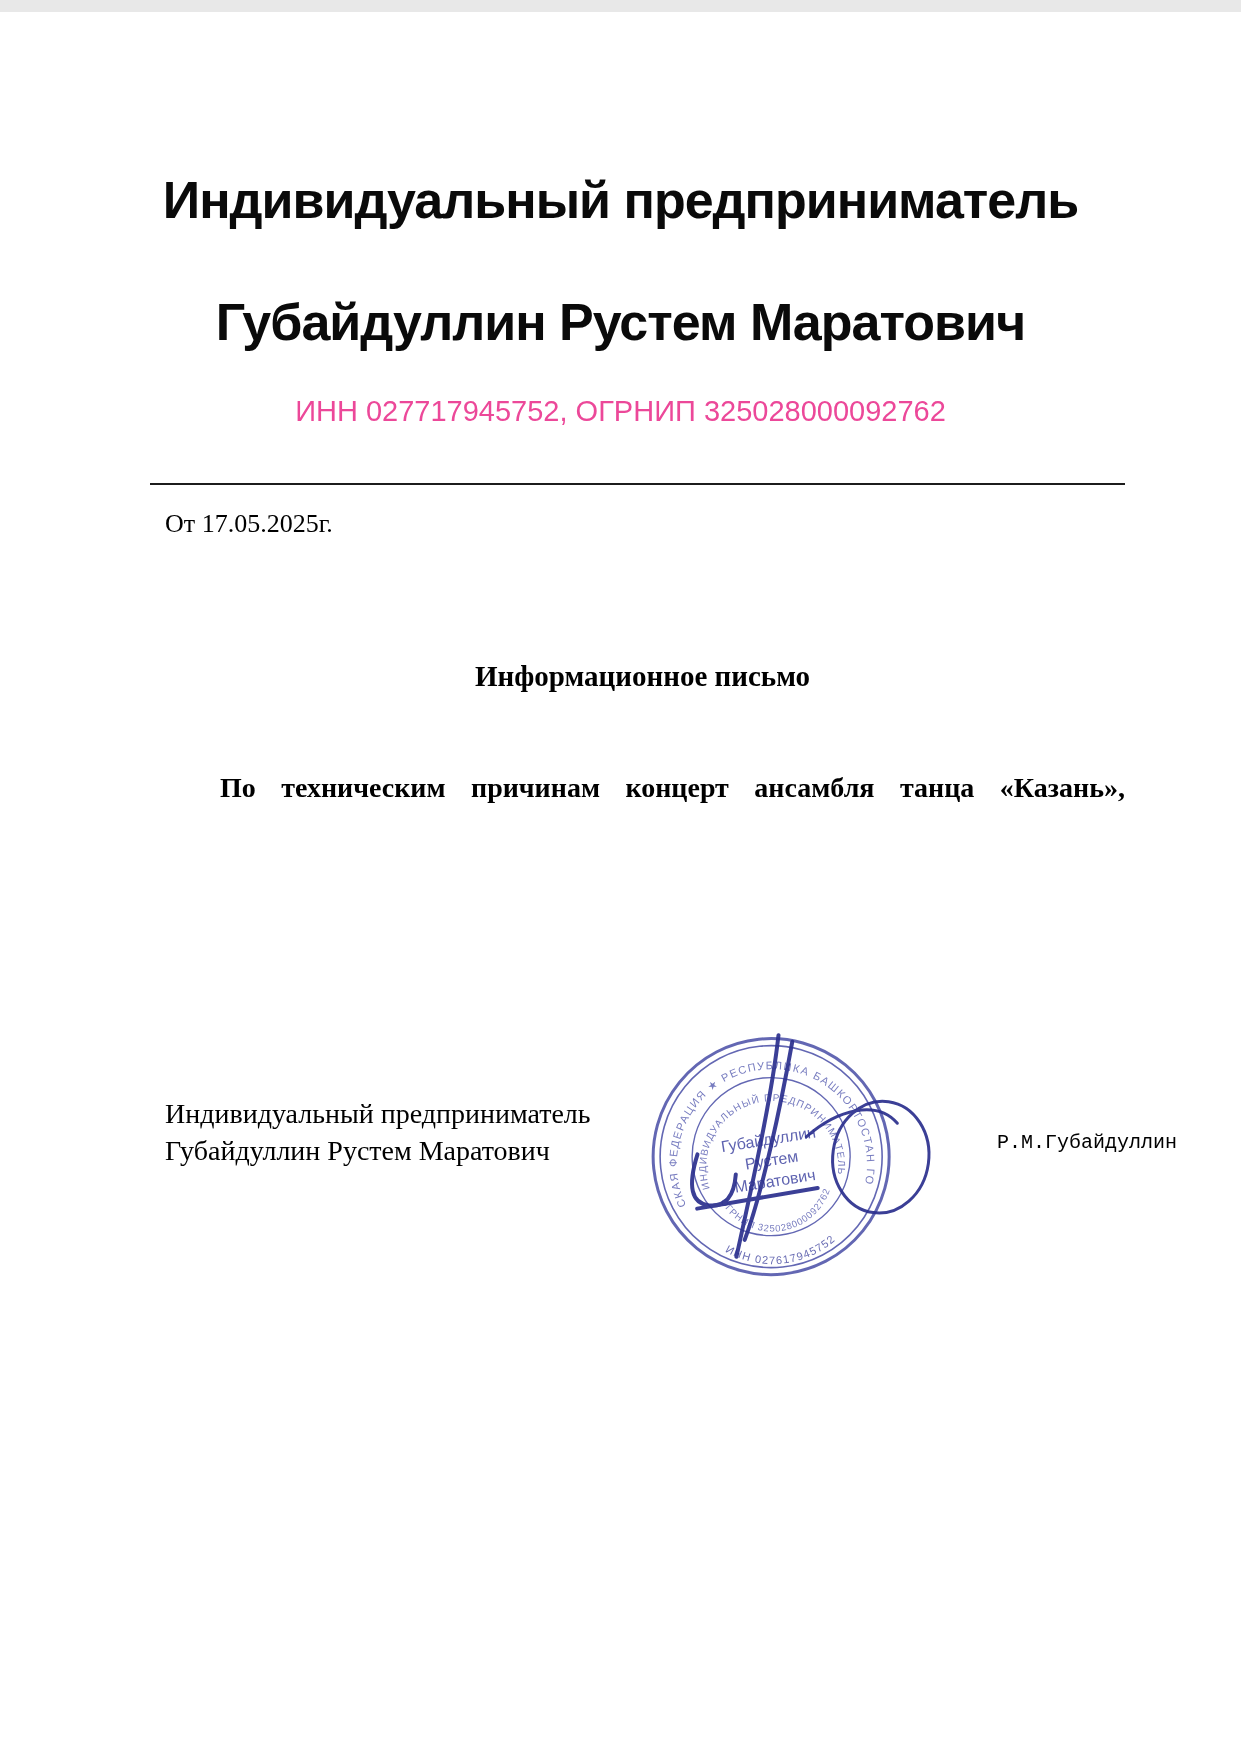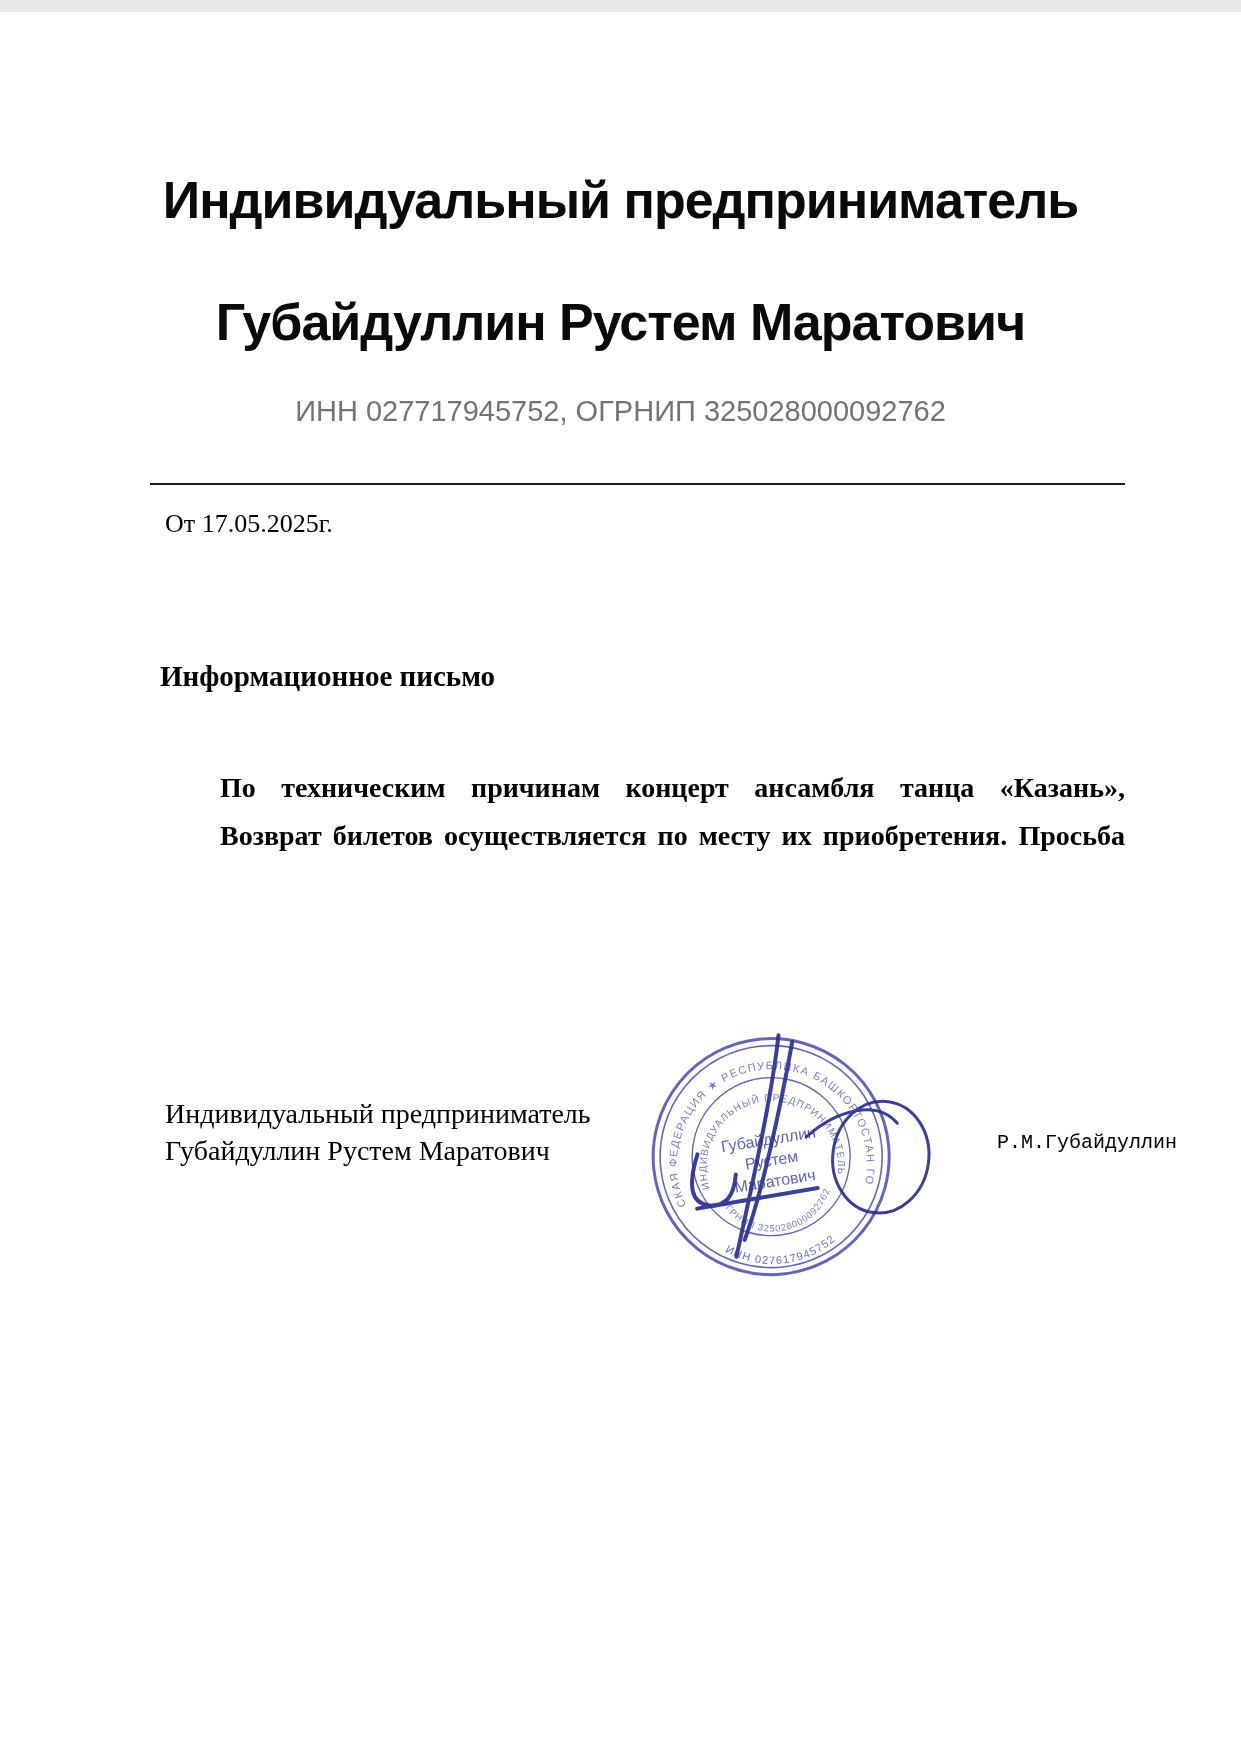--- a/index.html
+++ b/index.html
@@ -23,41 +23,41 @@
     letter-spacing: -1px;
     color: #0a0a0a;
     white-space: nowrap;
   }
   .header-reg {
     left: 0; right: 0;
     top: 383px;
     text-align: center;
     font-family: "Liberation Sans", sans-serif;
     font-size: 29px;
-    color: #737373;
+    color: #ec4899;
     white-space: nowrap;
   }
   .divider {
     left: 150px;
     top: 471px;
     width: 975px;
     border-top: 2px solid #1c1c1c;
     height: 0;
   }
   .date-line {
     left: 165px;
     top: 497px;
     font-family: "Liberation Serif", serif;
     font-size: 26px;
   }
   .letter-title {
     left: 160px;
     width: 965px;
     top: 648px;
-    text-align: left;
+    text-align: center;
     font-family: "Liberation Serif", serif;
     font-weight: 700;
     font-size: 29px;
   }
   .letter-body {
     left: 160px;
     width: 965px;
     top: 752px;
     font-family: "Liberation Serif", serif;
     font-size: 28px;
@@ -103,21 +103,20 @@
   <div class="abs header-reg">ИНН 027717945752, ОГРНИП 325028000092762</div>
 
   <div class="abs divider"></div>
 
   <div class="abs date-line">От 17.05.2025г.</div>
 
   <div class="abs letter-title">Информационное письмо</div>
 
   <div class="abs letter-body">
     <div class="body-line stretch indent">По техническим причинам концерт ансамбля танца «Казань»,</div>
-    <div class="body-line stretch indent">Возврат билетов осуществляется по месту их приобретения. Просьба</div>
   </div>
 
   <div class="abs sig-left">
     <div>Индивидуальный предприниматель</div>
     <div>Губайдуллин Рустем Маратович</div>
   </div>
 
   <div class="abs sig-right">Р.М.Губайдуллин</div>
 
   <div class="abs stamp-wrap">

